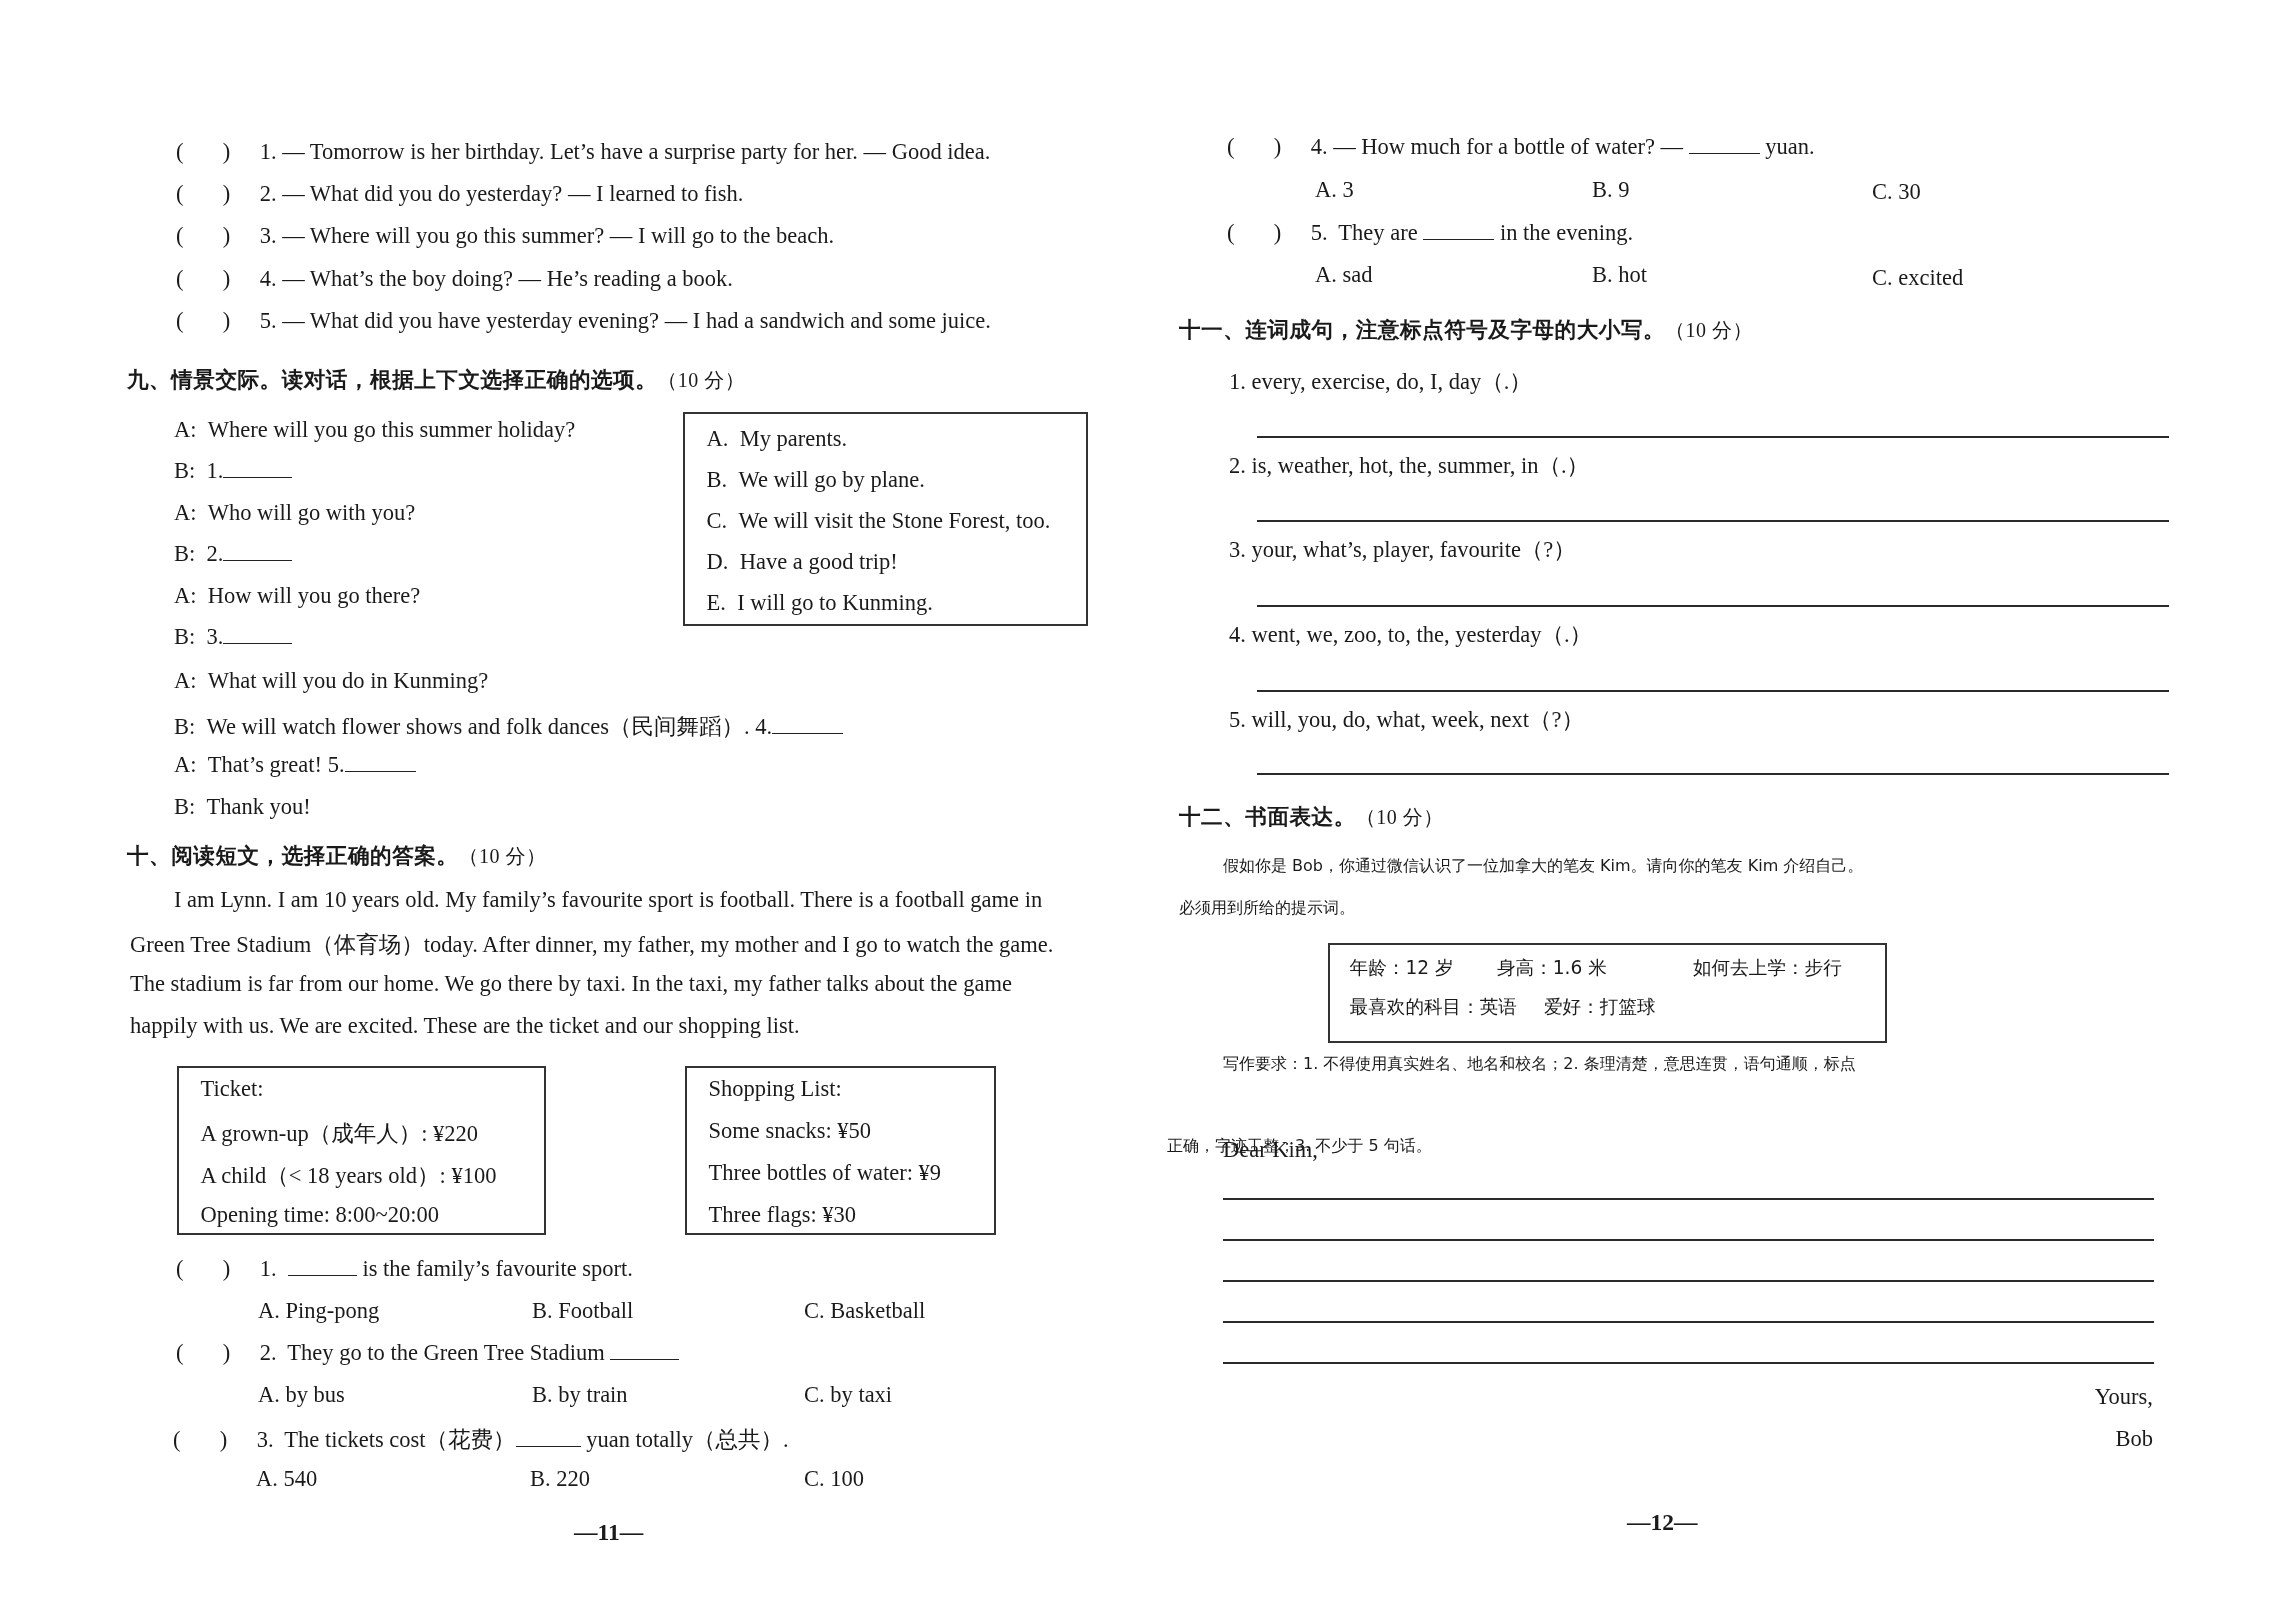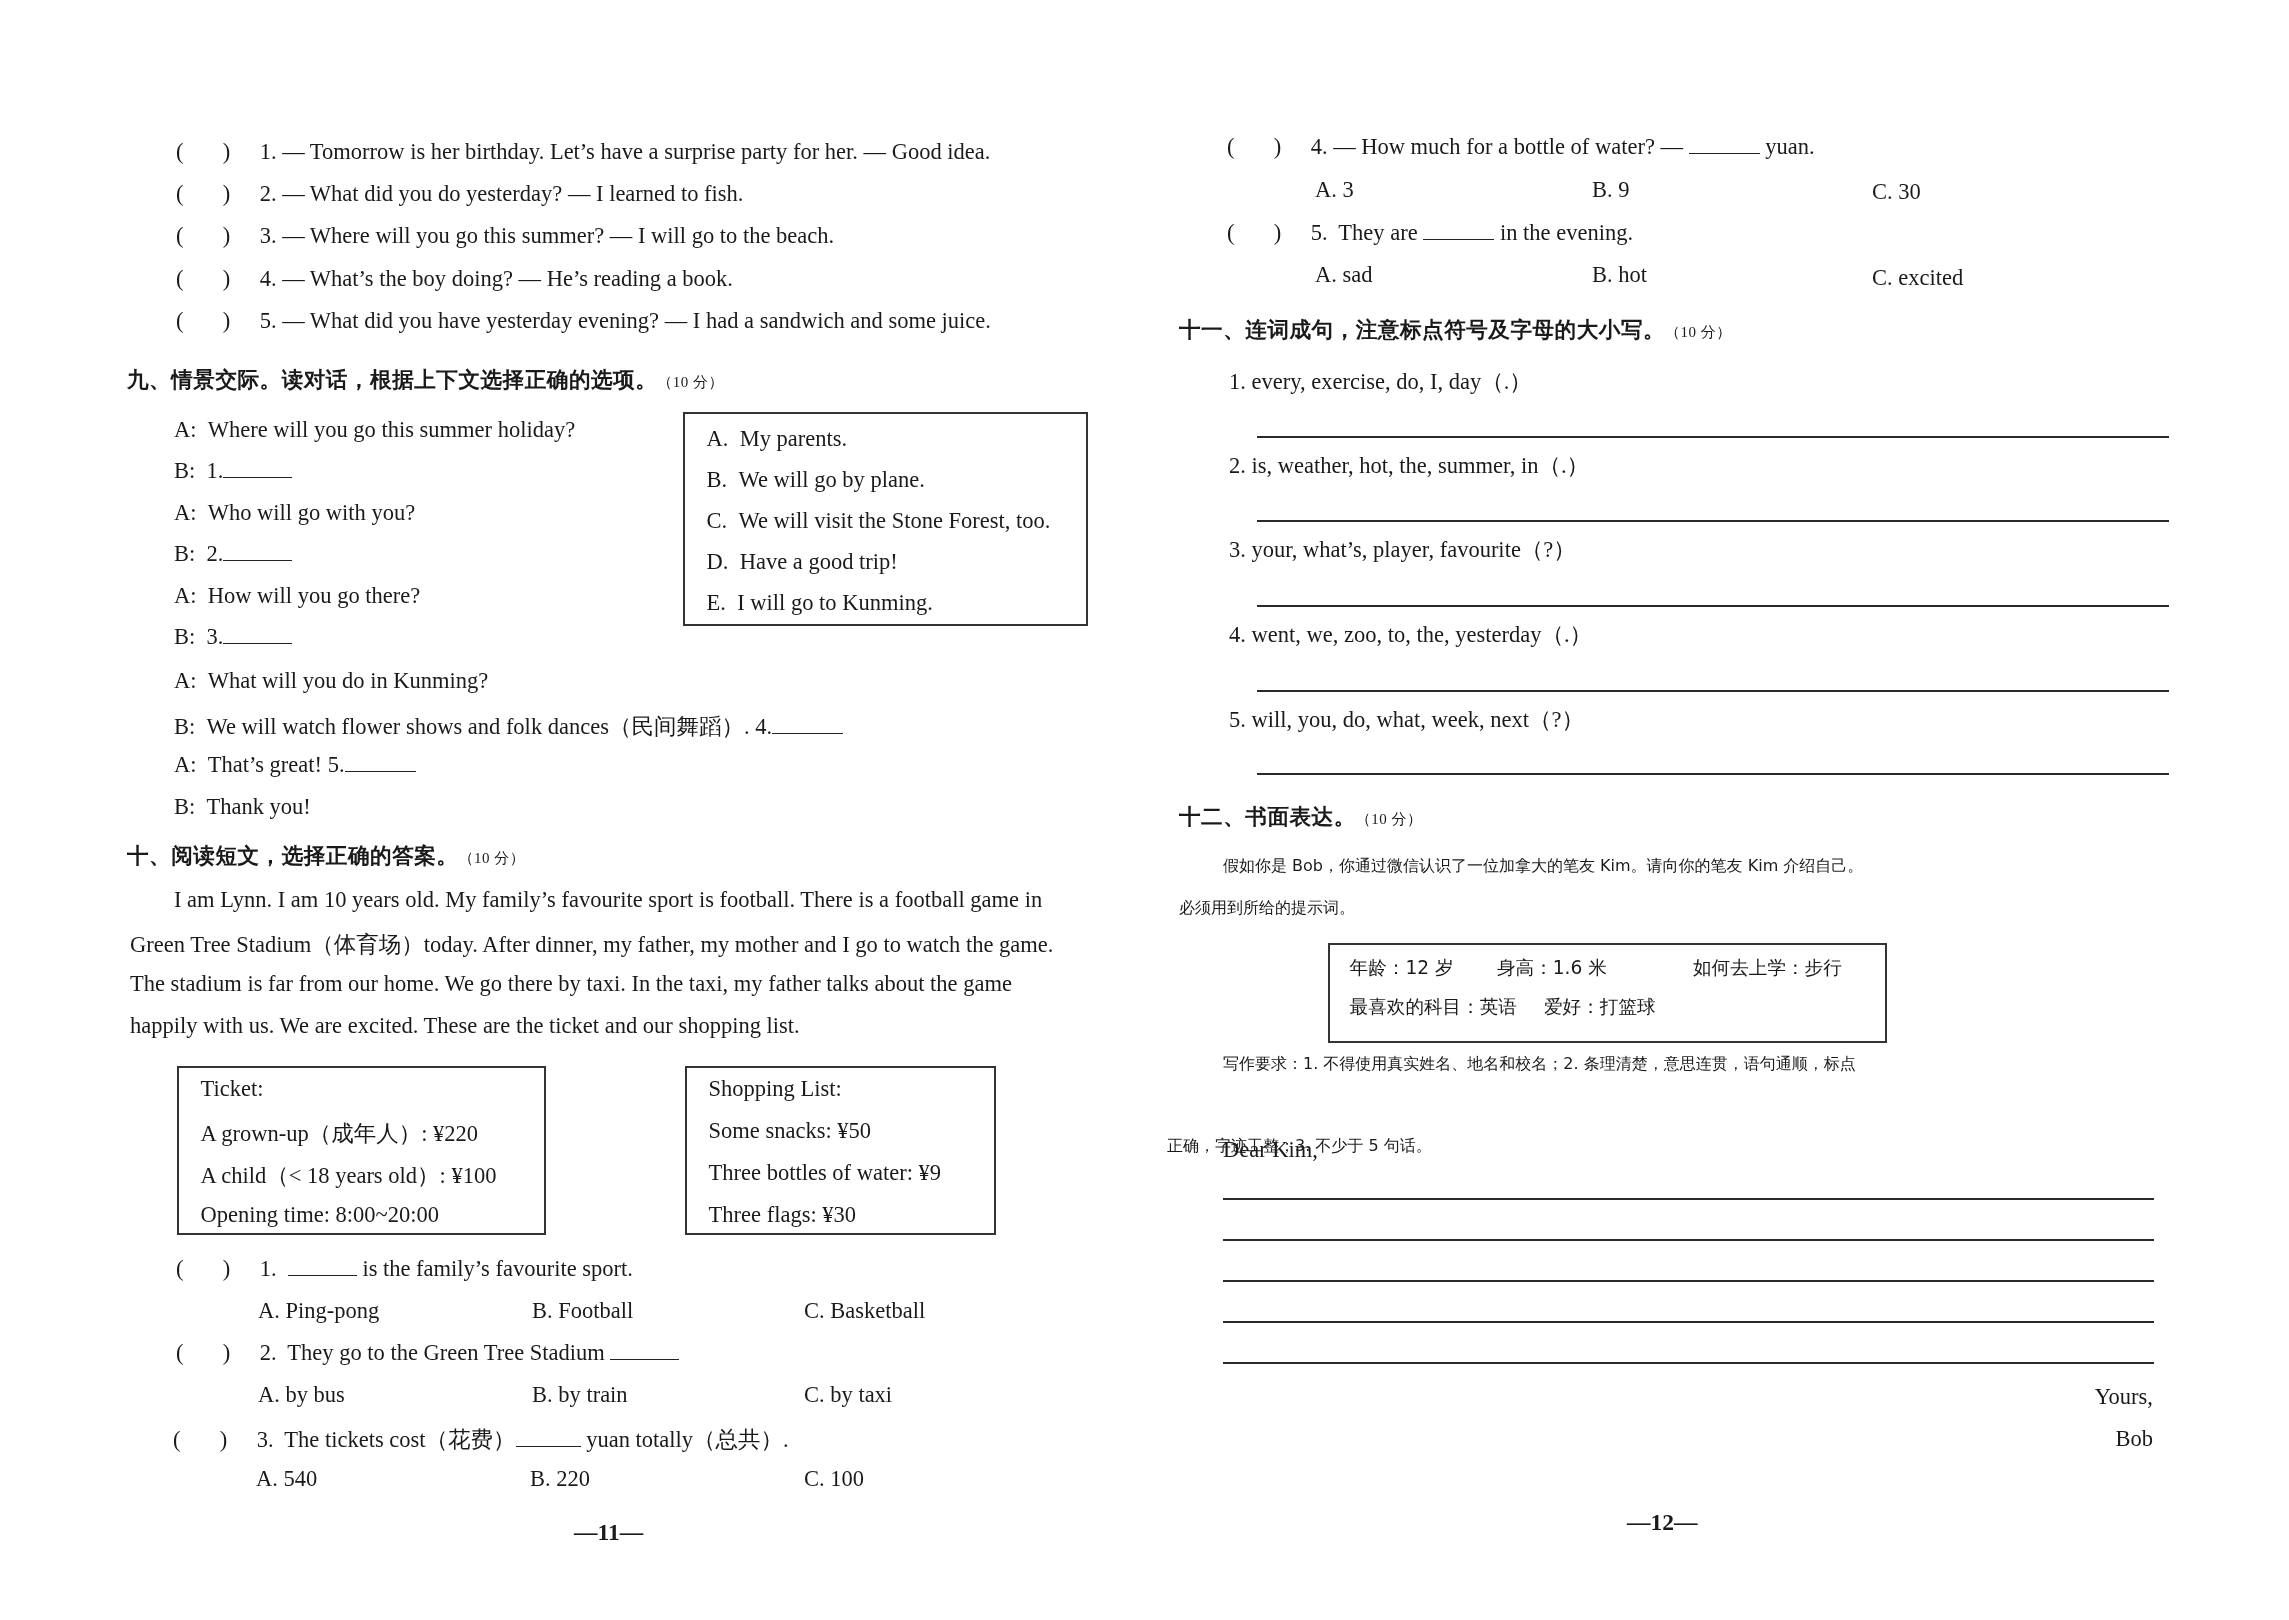--- a/index.html
+++ b/index.html
@@ -1,20 +1,20 @@
 <!DOCTYPE html>
 <html><head>
 <meta charset="utf-8">
 <style>
   html,body{margin:0;padding:0;background:#fff;}
   body{width:2290px;height:1620px;position:relative;overflow:hidden;
        font-family:"Liberation Serif","DejaVu Serif",serif;color:#1a1a1a;font-size:22.5px;}
   .abs{position:absolute;white-space:nowrap;}
   .hdr{font-family:"DejaVu Sans","Liberation Sans",sans-serif;font-weight:bold;font-size:21.6px;letter-spacing:0.5px;}
-  .hdr .pts{font-family:"Liberation Serif",serif;font-weight:normal;font-size:15px;}
+  .hdr .pts{font-family:"Liberation Serif",serif;font-weight:normal;font-size:20px;}
   .paren{display:inline-block;width:78px;}
   .blank{display:inline-block;border-bottom:1.6px solid #222;height:1px;vertical-align:baseline;}
   .box{position:absolute;border:2px solid #333;box-sizing:border-box;}
   .box .ln{position:absolute;white-space:nowrap;}
   .rule{position:absolute;height:0;border-top:2px solid #2a2a2a;}
   .pnum{font-weight:bold;font-size:23.5px;}
   .opt{position:absolute;white-space:nowrap;}
   .cn{font-family:"DejaVu Sans",sans-serif;font-size:16px;}
 </style>
 </head>

